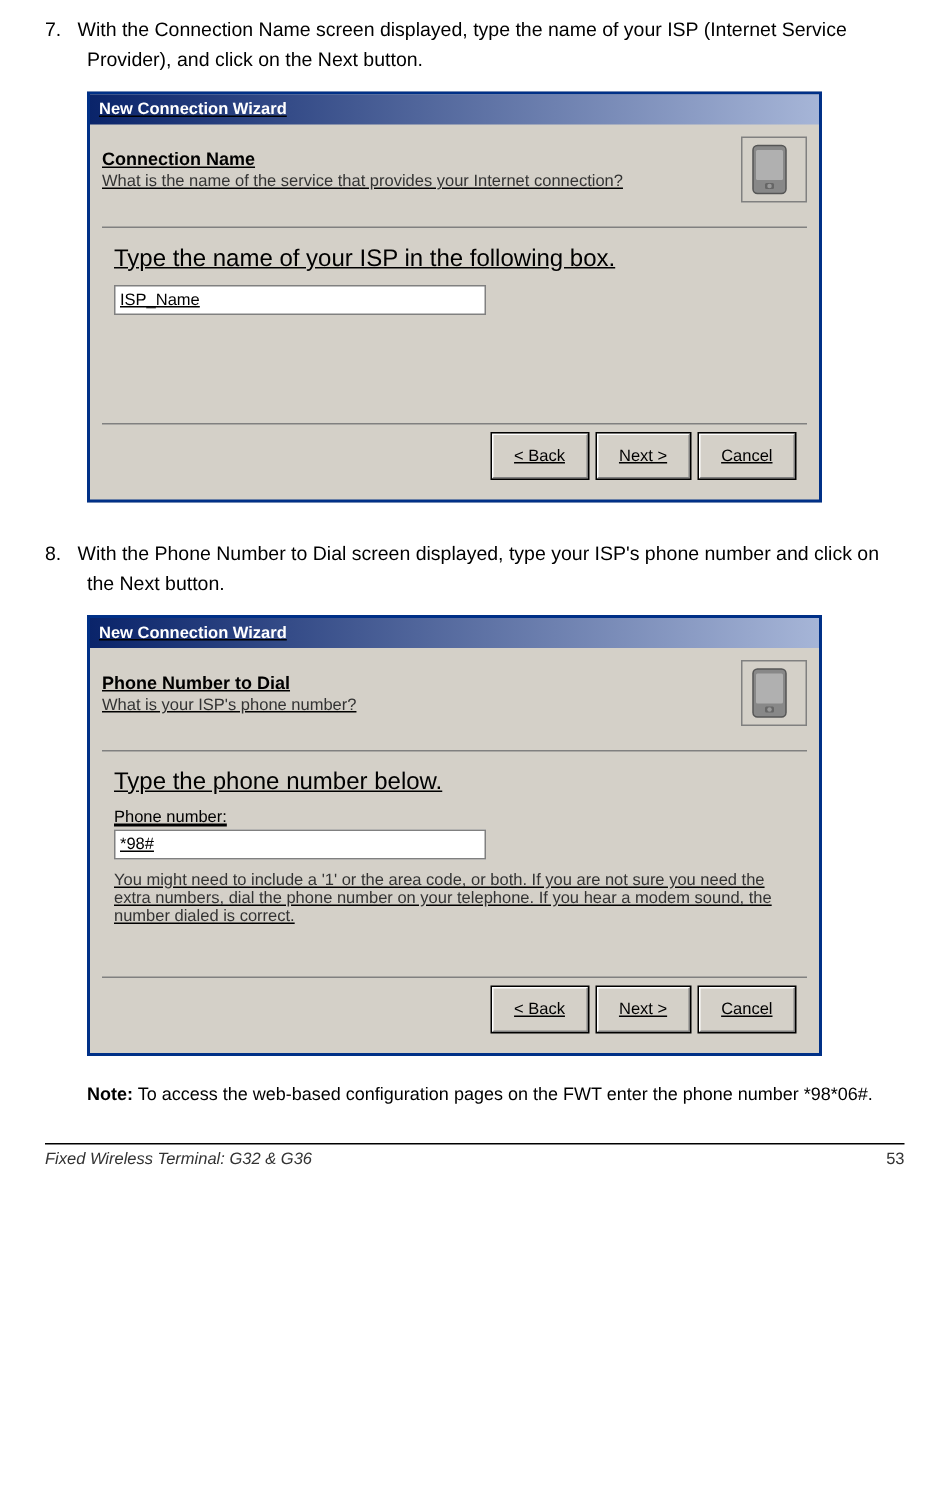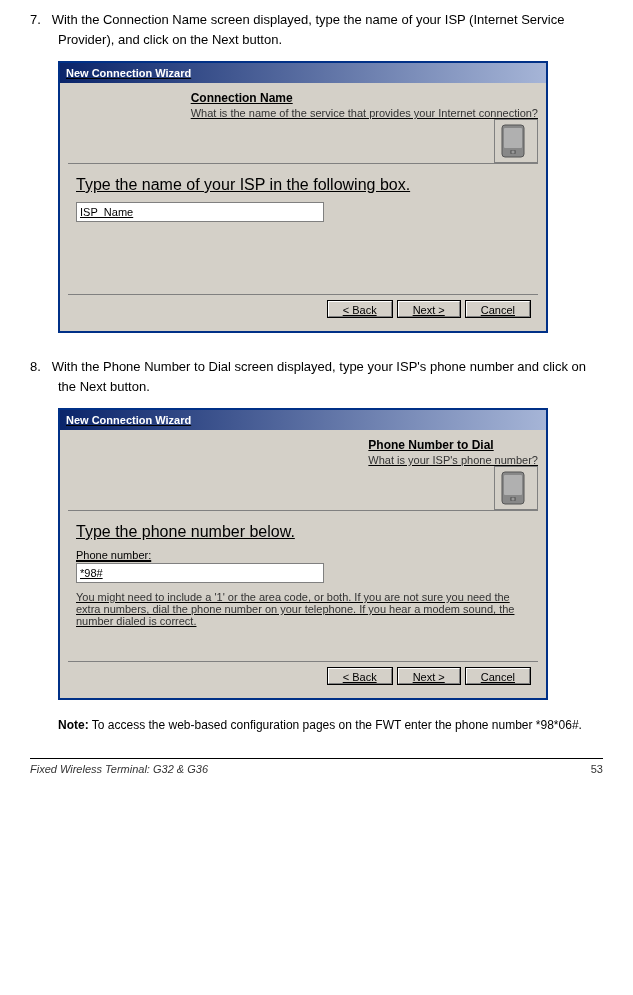--- a/index.html
+++ b/index.html
@@ -45,25 +45,24 @@
       align-items: center;
       height: 20px;
     }
 
     .dialog-body {
       padding: 8px;
     }
 
     .dialog-header-section {
       display: flex;
-      align-items: flex-end;
+      align-items: center;
       border-bottom: 1px solid #808080;
-      padding-bottom: 0;
+      padding-bottom: 16px;
       margin-bottom: 8px;
-      flex-direction: column;
     }
 
     .dialog-header-text {
       flex: 1;
     }
 
     .dialog-header-title {
       font-size: 12px;
       font-weight: bold;
       margin-bottom: 2px;
@@ -138,21 +137,21 @@
     }
 
     .dialog-btn {
       background: #d4d0c8;
       border: 1px solid;
       border-color: #ffffff #808080 #808080 #ffffff;
       outline: 1px solid #000;
       padding: 2px 14px;
       font-size: 11px;
       cursor: pointer;
-      height: 16px;
+      height: 30px;
       min-width: 60px;
       text-align: right;
     }
 
     .note-section {
       margin-left: 28px;
       font-size: 12px;
       line-height: 1.5;
     }
 

